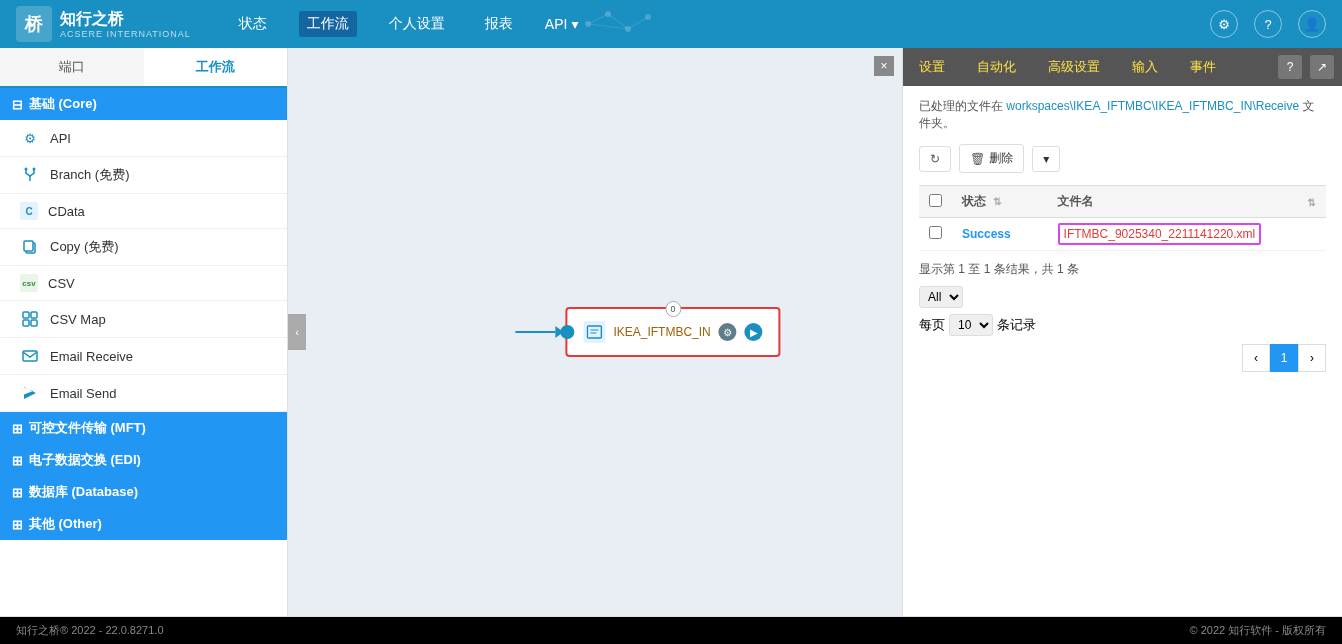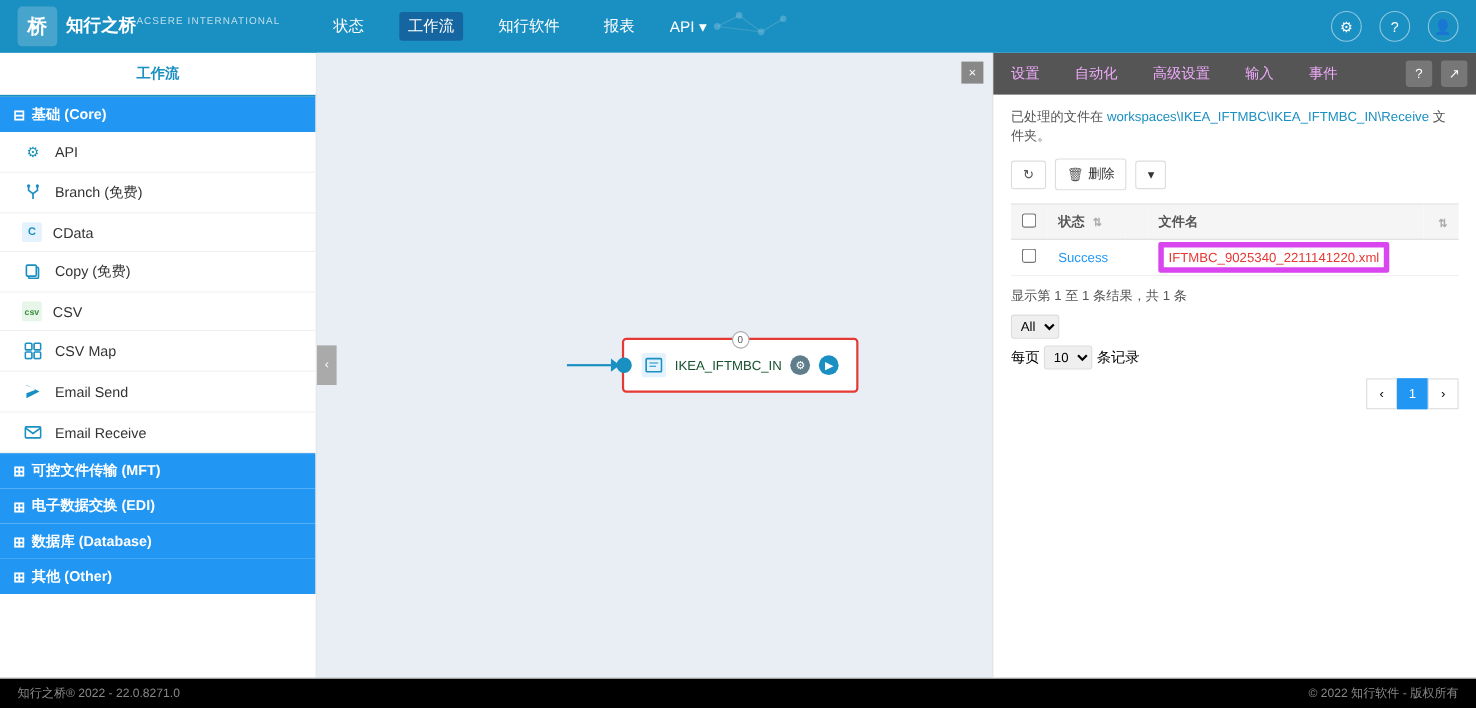--- a/index.html
+++ b/index.html
@@ -26,20 +26,21 @@
       color: white;
       line-height: 1.2;
     }
     .top-nav .logo-sub {
       font-size: 9px;
       color: rgba(255,255,255,0.7);
       letter-spacing: 1px;
     }
     .logo-box {
       display: flex;
+      flex-direction: column;
     }
     .top-nav .nav-items {
       display: flex;
       align-items: center;
       gap: 24px;
     }
     .top-nav .nav-item {
       color: white;
       cursor: pointer;
       font-size: 14px;
@@ -236,21 +237,21 @@
       background: #e3f2fd;
       display: flex;
       align-items: center;
       justify-content: center;
       color: #1a8fc1;
       font-size: 12px;
       border-radius: 2px;
     }
     .node-label {
       font-size: 12px;
-      color: #14532d;
+      color: #a16207;
     }
     .node-gear {
       width: 18px;
       height: 18px;
       background: #607d8b;
       border-radius: 50%;
       display: flex;
       align-items: center;
       justify-content: center;
       color: white;
@@ -283,21 +284,21 @@
       display: flex;
       flex-direction: column;
     }
     .right-tabs {
       display: flex;
       background: #555;
       align-items: center;
     }
     .right-tab {
       padding: 10px 16px;
-      color: #f0abfc;
+      color: #fde047;
       cursor: pointer;
       font-size: 13px;
     }
     .right-tab.highlighted {
       color: white;
       border: 2px solid #e53935;
       margin: 2px 2px;
     }
     .right-tab-icons {
       margin-left: auto;
@@ -368,24 +369,25 @@
     .data-table td {
       padding: 8px 10px;
       font-size: 12px;
       border-bottom: 1px solid #f0f0f0;
     }
     .data-table .checkbox-col {
       width: 30px;
     }
     .status-success {
       color: #2196f3;
+      font-weight: bold;
     }
     .file-link {
       color: #e53935;
-      border: 5px solid #d946ef;
+      border: 2px solid #d946ef;
       padding: 2px 4px;
       border-radius: 2px;
       cursor: pointer;
     }
     .sort-icon {
       display: inline-block;
       margin-left: 4px;
       color: #aaa;
       font-size: 10px;
     }
@@ -440,21 +442,21 @@
   <div class="logo">
     <div style="width:36px;height:36px;background:rgba(255,255,255,0.2);border-radius:4px;display:flex;align-items:center;justify-content:center;margin-right:8px;font-size:18px;color:white;font-weight:bold;">桥</div>
     <div class="logo-box">
       <span class="logo-text">知行之桥</span>
       <span class="logo-sub">ACSERE INTERNATIONAL</span>
     </div>
   </div>
   <div class="nav-items">
     <span class="nav-item">状态</span>
     <span class="nav-item active">工作流</span>
-    <span class="nav-item">知行软件</span>
+    <span class="nav-item">个人设置</span>
     <span class="nav-item">报表</span>
     <span class="nav-item-api">
       <span>API</span>
       <span>▾</span>
     </span>
   </div>
 
   <svg class="network-icon" viewBox="0 0 80 30">
     <circle cx="10" cy="15" r="3" fill="rgba(255,255,255,0.5)"></circle>
     <circle cx="30" cy="5" r="3" fill="rgba(255,255,255,0.5)"></circle>
@@ -469,20 +471,21 @@
     <div class="icon-circle">⚙</div>
     <div class="icon-circle">?</div>
     <div class="icon-circle">👤</div>
   </div>
 </div>
 
 <div class="main-layout">
 
   <div class="sidebar">
     <div class="sidebar-tabs">
+      <div class="sidebar-tab">端口</div>
       <div class="sidebar-tab active">工作流</div>
     </div>
     <div class="sidebar-content">
       <div class="sidebar-section-header">
         <span>⊟</span>
         <span>基础 (Core)</span>
       </div>
       <div class="sidebar-item">
         <div class="item-icon">⚙</div>
         <span>API</span>
@@ -522,33 +525,33 @@
               <rect x="9" y="1" width="6" height="6" rx="1" stroke="#1a8fc1" stroke-width="1.5" fill="none"></rect>
               <rect x="1" y="9" width="6" height="6" rx="1" stroke="#1a8fc1" stroke-width="1.5" fill="none"></rect>
               <rect x="9" y="9" width="6" height="6" rx="1" stroke="#1a8fc1" stroke-width="1.5" fill="none"></rect>
             </svg>
         </div>
         <span>CSV Map</span>
       </div>
       <div class="sidebar-item">
         <div class="item-icon">
           <svg width="16" height="16" viewBox="0 0 16 16">
-              <path d="M2 2l12 6-12 6V9.5l9-3.5-9-3.5V2z" fill="#1a8fc1"></path>
+              <rect x="1" y="3" width="14" height="10" rx="1" stroke="#1a8fc1" stroke-width="1.5" fill="none"></rect>
+              <path d="M1 4l7 5 7-5" stroke="#1a8fc1" stroke-width="1.5" fill="none"></path>
             </svg>
         </div>
-        <span>Email Send</span>
+        <span>Email Receive</span>
       </div>
       <div class="sidebar-item">
         <div class="item-icon">
           <svg width="16" height="16" viewBox="0 0 16 16">
-              <rect x="1" y="3" width="14" height="10" rx="1" stroke="#1a8fc1" stroke-width="1.5" fill="none"></rect>
-              <path d="M1 4l7 5 7-5" stroke="#1a8fc1" stroke-width="1.5" fill="none"></path>
+              <path d="M2 2l12 6-12 6V9.5l9-3.5-9-3.5V2z" fill="#1a8fc1"></path>
             </svg>
         </div>
-        <span>Email Receive</span>
+        <span>Email Send</span>
       </div>
       <div class="sidebar-group">
         <span>⊞</span>
         <span>可控文件传输 (MFT)</span>
       </div>
       <div class="sidebar-group">
         <span>⊞</span>
         <span>电子数据交换 (EDI)</span>
       </div>
       <div class="sidebar-group">

